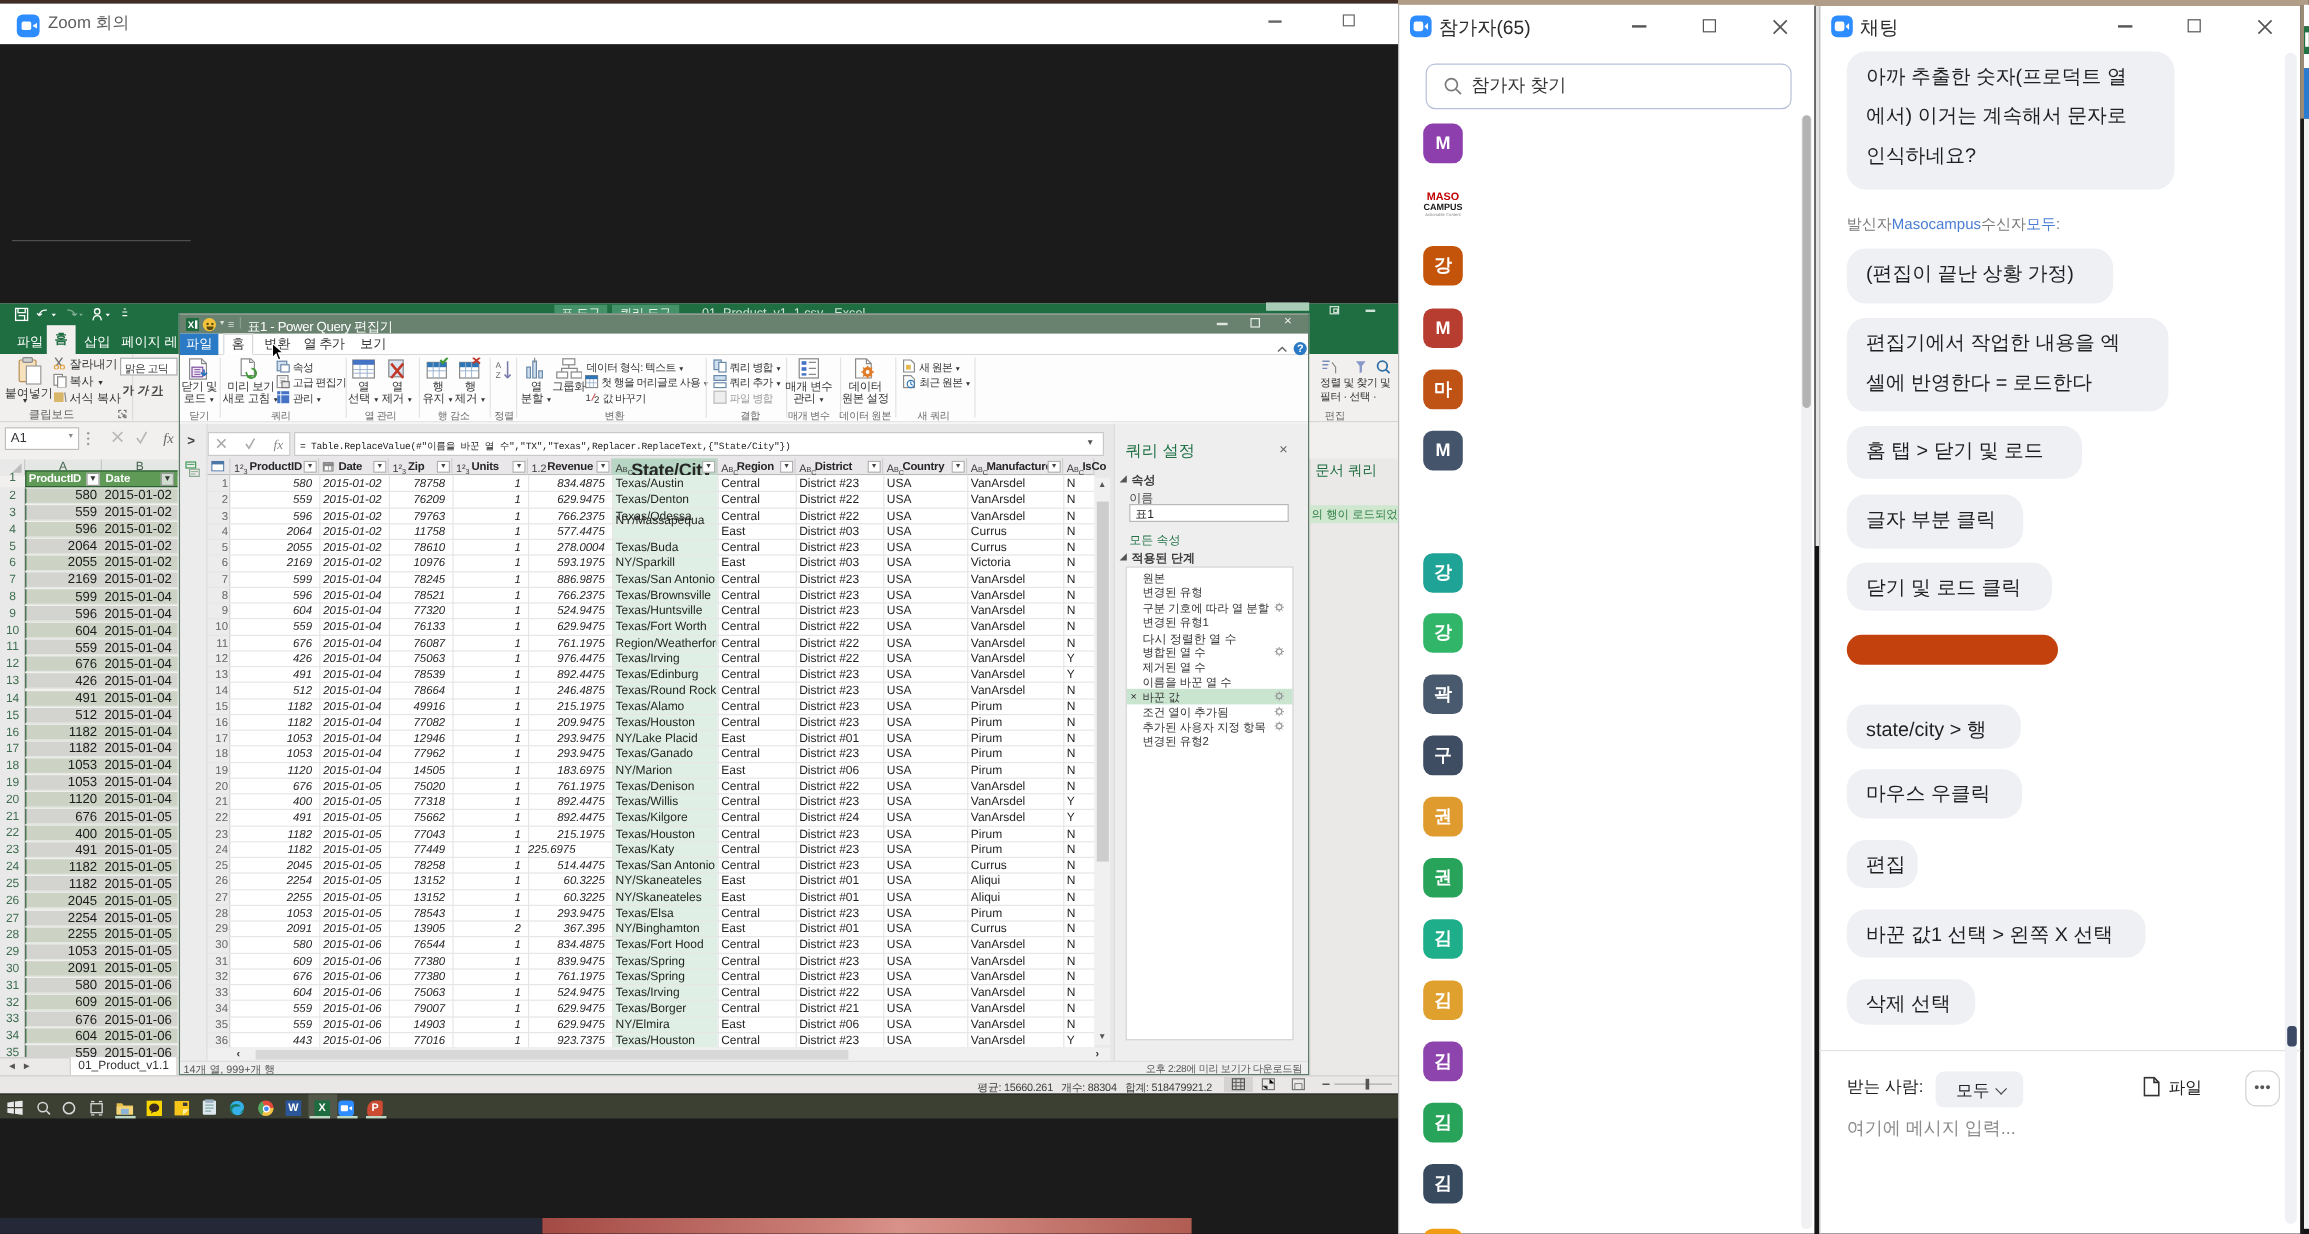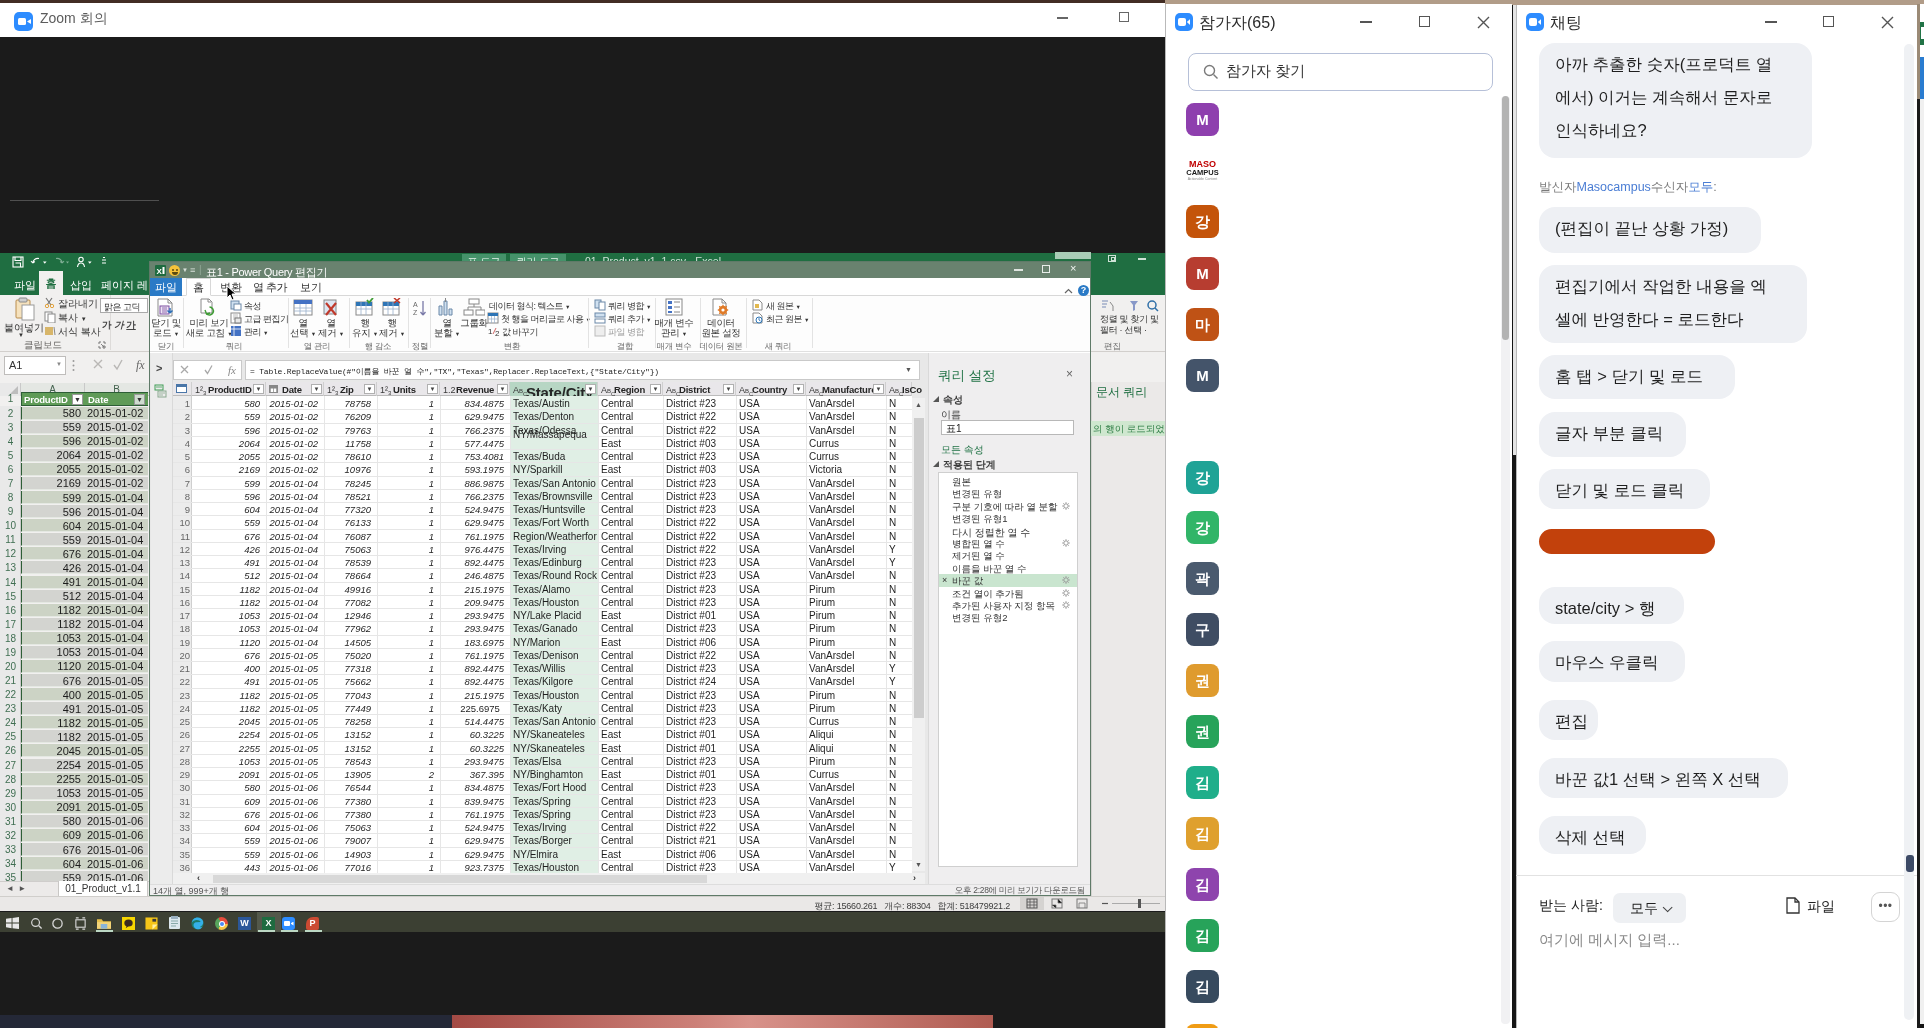--- a/index.html
+++ b/index.html
@@ -623,21 +623,21 @@
 <div class="abs" style="left:666px;top:437.8px;width:69px;color:#1f1f1f;font-size:10px;white-space:nowrap;overflow:hidden;">District #03</div>
 <div class="abs" style="left:739px;top:437.8px;width:66px;color:#1f1f1f;font-size:10px;white-space:nowrap;overflow:hidden;">USA</div>
 <div class="abs" style="left:809px;top:437.8px;width:76px;color:#1f1f1f;font-size:10px;white-space:nowrap;overflow:hidden;">Currus</div>
 <div class="abs" style="left:889px;top:437.8px;width:22px;color:#1f1f1f;font-size:10px;white-space:nowrap;overflow:hidden;">N</div>
 <div class="abs" style="left:173px;top:462.2px;width:739px;height:1px;background:#e6e6e6;"></div>
 <div class="abs" style="left:173px;top:451.0px;width:17px;color:#666;font-size:9.5px;text-align:right;">5</div>
 <div class="abs" style="left:192px;top:451.0px;width:68px;color:#1f1f1f;font-size:9.5px;font-style:italic;text-align:right;white-space:nowrap;">2055</div>
 <div class="abs" style="left:266px;top:451.0px;width:52px;color:#1f1f1f;font-size:9.5px;font-style:italic;text-align:right;white-space:nowrap;">2015-01-02</div>
 <div class="abs" style="left:324px;top:451.0px;width:47px;color:#1f1f1f;font-size:9.5px;font-style:italic;text-align:right;white-space:nowrap;">78610</div>
 <div class="abs" style="left:377px;top:451.0px;width:57px;color:#1f1f1f;font-size:9.5px;font-style:italic;text-align:right;white-space:nowrap;">1</div>
-<div class="abs" style="left:440px;top:451.0px;width:64px;color:#1f1f1f;font-size:9.5px;font-style:italic;text-align:right;white-space:nowrap;">753.4081</div>
+<div class="abs" style="left:440px;top:451.0px;width:64px;color:#1f1f1f;font-size:9.5px;font-style:italic;text-align:right;white-space:nowrap;">278.0004</div>
 <div class="abs" style="left:513px;top:451.0px;width:84px;color:#1f1f1f;font-size:10px;white-space:nowrap;overflow:hidden;">Texas/Buda</div>
 <div class="abs" style="left:601px;top:451.0px;width:61px;color:#1f1f1f;font-size:10px;white-space:nowrap;overflow:hidden;">Central</div>
 <div class="abs" style="left:666px;top:451.0px;width:69px;color:#1f1f1f;font-size:10px;white-space:nowrap;overflow:hidden;">District #23</div>
 <div class="abs" style="left:739px;top:451.0px;width:66px;color:#1f1f1f;font-size:10px;white-space:nowrap;overflow:hidden;">USA</div>
 <div class="abs" style="left:809px;top:451.0px;width:76px;color:#1f1f1f;font-size:10px;white-space:nowrap;overflow:hidden;">Currus</div>
 <div class="abs" style="left:889px;top:451.0px;width:22px;color:#1f1f1f;font-size:10px;white-space:nowrap;overflow:hidden;">N</div>
 <div class="abs" style="left:173px;top:475.5px;width:739px;height:1px;background:#e6e6e6;"></div>
 <div class="abs" style="left:173px;top:464.2px;width:17px;color:#666;font-size:9.5px;text-align:right;">6</div>
 <div class="abs" style="left:192px;top:464.2px;width:68px;color:#1f1f1f;font-size:9.5px;font-style:italic;text-align:right;white-space:nowrap;">2169</div>
 <div class="abs" style="left:266px;top:464.2px;width:52px;color:#1f1f1f;font-size:9.5px;font-style:italic;text-align:right;white-space:nowrap;">2015-01-02</div>
@@ -870,21 +870,21 @@
 <div class="abs" style="left:666px;top:689.5px;width:69px;color:#1f1f1f;font-size:10px;white-space:nowrap;overflow:hidden;">District #23</div>
 <div class="abs" style="left:739px;top:689.5px;width:66px;color:#1f1f1f;font-size:10px;white-space:nowrap;overflow:hidden;">USA</div>
 <div class="abs" style="left:809px;top:689.5px;width:76px;color:#1f1f1f;font-size:10px;white-space:nowrap;overflow:hidden;">Pirum</div>
 <div class="abs" style="left:889px;top:689.5px;width:22px;color:#1f1f1f;font-size:10px;white-space:nowrap;overflow:hidden;">N</div>
 <div class="abs" style="left:173px;top:714.0px;width:739px;height:1px;background:#e6e6e6;"></div>
 <div class="abs" style="left:173px;top:702.8px;width:17px;color:#666;font-size:9.5px;text-align:right;">24</div>
 <div class="abs" style="left:192px;top:702.8px;width:68px;color:#1f1f1f;font-size:9.5px;font-style:italic;text-align:right;white-space:nowrap;">1182</div>
 <div class="abs" style="left:266px;top:702.8px;width:52px;color:#1f1f1f;font-size:9.5px;font-style:italic;text-align:right;white-space:nowrap;">2015-01-05</div>
 <div class="abs" style="left:324px;top:702.8px;width:47px;color:#1f1f1f;font-size:9.5px;font-style:italic;text-align:right;white-space:nowrap;">77449</div>
 <div class="abs" style="left:377px;top:702.8px;width:57px;color:#1f1f1f;font-size:9.5px;font-style:italic;text-align:right;white-space:nowrap;">1</div>
-<div class="abs" style="left:440px;top:702.8px;width:64px;color:#1f1f1f;font-size:9.5px;text-align:center;white-space:nowrap;padding-left:16px;">225.6975</div>
+<div class="abs" style="left:440px;top:702.8px;width:64px;color:#1f1f1f;font-size:9.5px;font-style:italic;text-align:left;white-space:nowrap;">225.6975</div>
 <div class="abs" style="left:513px;top:702.8px;width:84px;color:#1f1f1f;font-size:10px;white-space:nowrap;overflow:hidden;">Texas/Katy</div>
 <div class="abs" style="left:601px;top:702.8px;width:61px;color:#1f1f1f;font-size:10px;white-space:nowrap;overflow:hidden;">Central</div>
 <div class="abs" style="left:666px;top:702.8px;width:69px;color:#1f1f1f;font-size:10px;white-space:nowrap;overflow:hidden;">District #23</div>
 <div class="abs" style="left:739px;top:702.8px;width:66px;color:#1f1f1f;font-size:10px;white-space:nowrap;overflow:hidden;">USA</div>
 <div class="abs" style="left:809px;top:702.8px;width:76px;color:#1f1f1f;font-size:10px;white-space:nowrap;overflow:hidden;">Pirum</div>
 <div class="abs" style="left:889px;top:702.8px;width:22px;color:#1f1f1f;font-size:10px;white-space:nowrap;overflow:hidden;">N</div>
 <div class="abs" style="left:173px;top:727.2px;width:739px;height:1px;background:#e6e6e6;"></div>
 <div class="abs" style="left:173px;top:716.0px;width:17px;color:#666;font-size:9.5px;text-align:right;">25</div>
 <div class="abs" style="left:192px;top:716.0px;width:68px;color:#1f1f1f;font-size:9.5px;font-style:italic;text-align:right;white-space:nowrap;">2045</div>
 <div class="abs" style="left:266px;top:716.0px;width:52px;color:#1f1f1f;font-size:9.5px;font-style:italic;text-align:right;white-space:nowrap;">2015-01-05</div>

